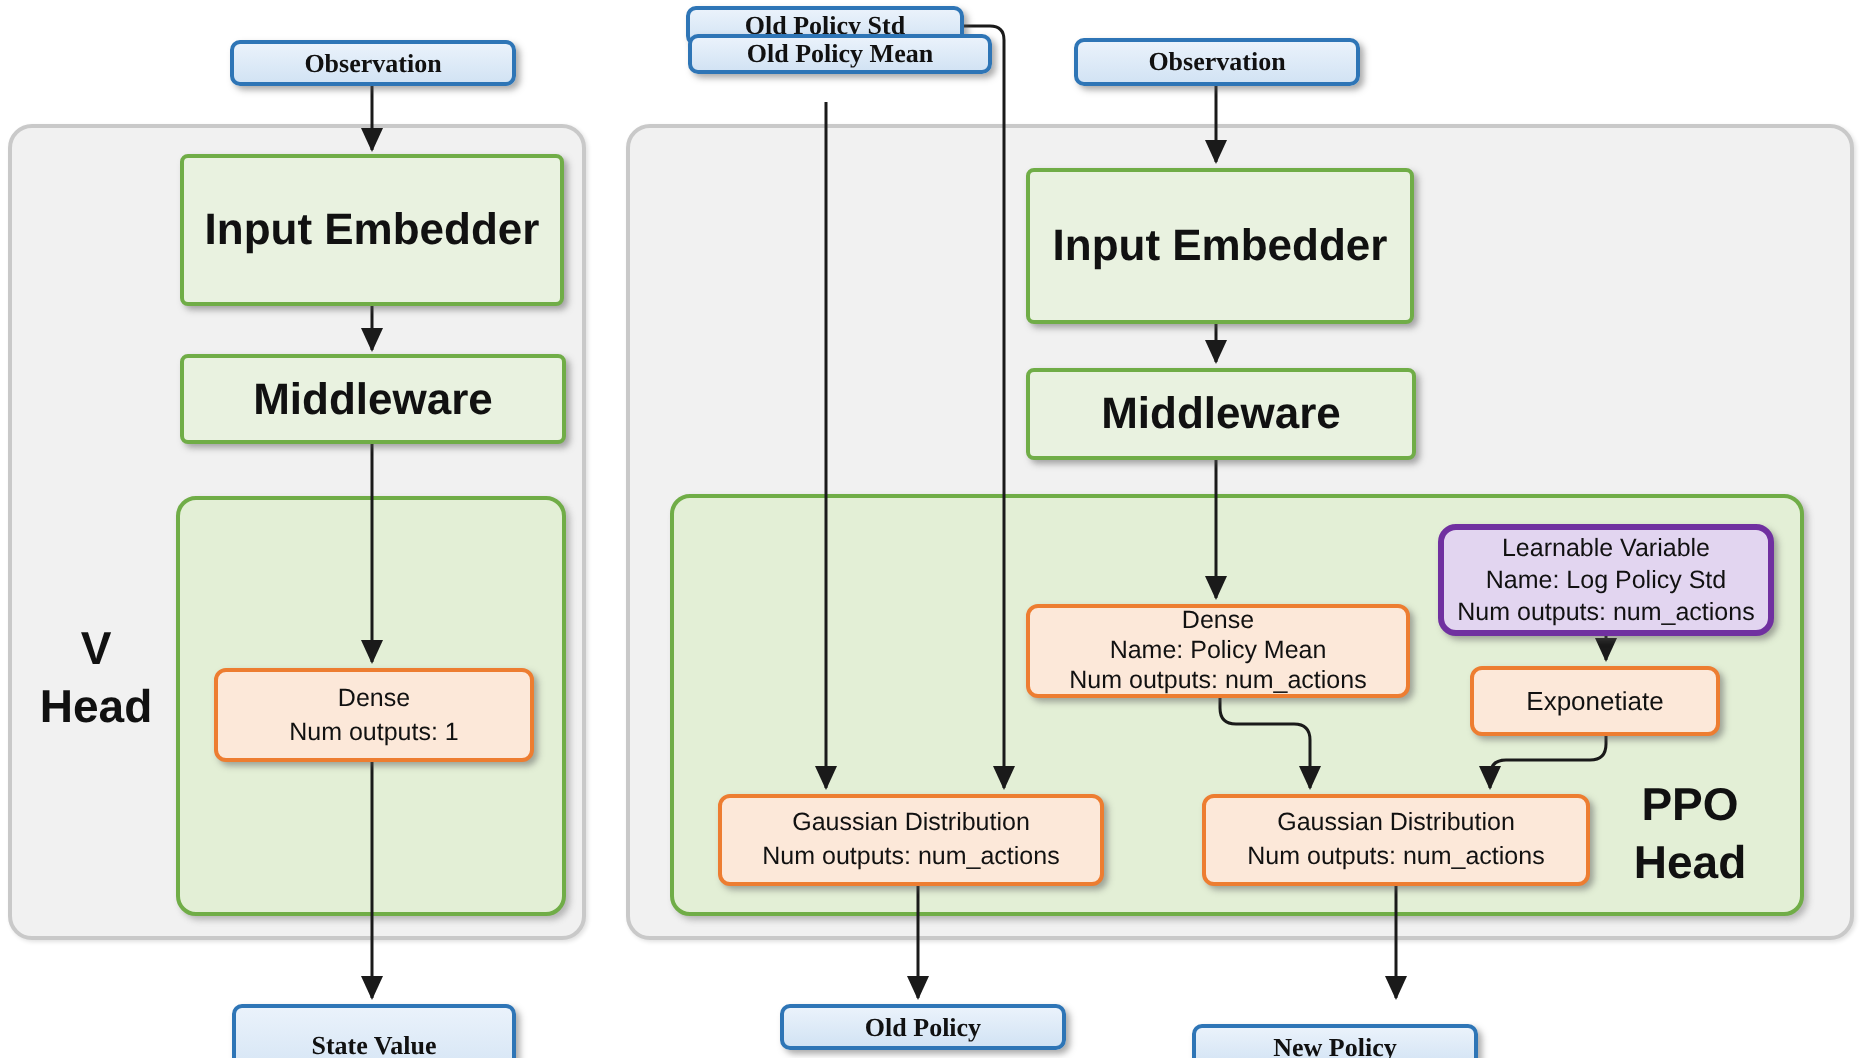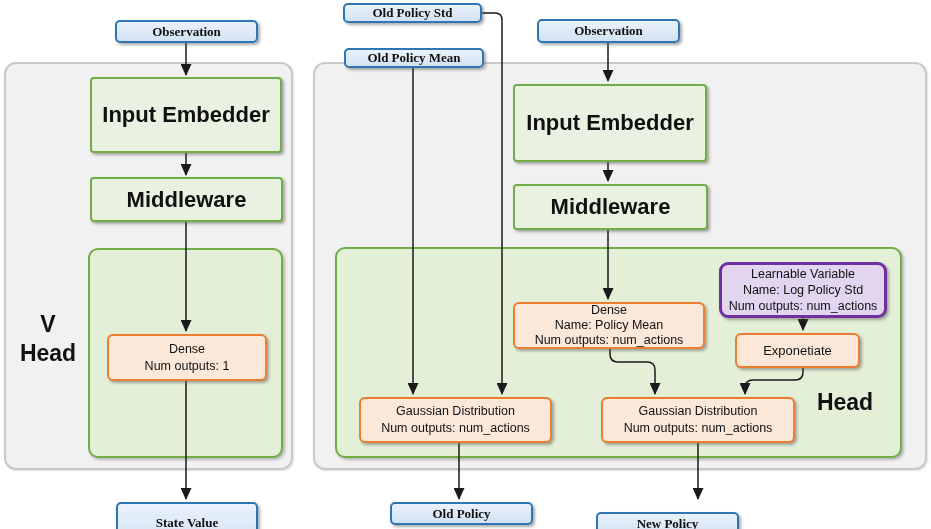--- a/index.html
+++ b/index.html
@@ -103,21 +103,21 @@
     <div class="title">Dense</div>
     <div>Num outputs: 1</div>
   </div>
   <div class="abs node bluebox" style="left:116px; top:502px; width:142px; height:41px;">
     <span>State Value</span>
   </div>
 
   <div class="abs node bluebox" style="left:343px; top:3px; width:139px; height:20px;">
     <span>Old Policy Std</span>
   </div>
-  <div class="abs node bluebox" style="left:344px; top:48px; width:140px; height:20px;">
+  <div class="abs node bluebox" style="left:344px; top:17px; width:152px; height:20px;">
     <span>Old Policy Mean</span>
   </div>
   <div class="abs node bluebox" style="left:537px; top:19px; width:143px; height:24px;">
     <span>Observation</span>
   </div>
   <div class="abs node greenbox" style="left:513px; top:84px; width:194px; height:78px;">
     <span>Input Embedder</span>
   </div>
   <div class="abs node greenbox" style="left:513px; top:184px; width:195px; height:46px;">
     <span>Middleware</span>
@@ -137,20 +137,21 @@
   </div>
   <div class="abs node obox two" style="left:359px; top:397px; width:193px; height:46px;">
     <div class="title">Gaussian Distribution</div>
     <div>Num outputs: num_actions</div>
   </div>
   <div class="abs node obox two" style="left:601px; top:397px; width:194px; height:46px;">
     <div class="title">Gaussian Distribution</div>
     <div>Num outputs: num_actions</div>
   </div>
   <div class="abs headlbl" style="left:800px; top:388px; width:90px;">
+    <div>PPO</div>
     <div>Head</div>
   </div>
   <div class="abs node bluebox" style="left:390px; top:502px; width:143px; height:23px;">
     <span>Old Policy</span>
   </div>
   <div class="abs node bluebox" style="left:596px; top:502px; width:143px; height:23px;margin-top:10px;">
     <span>New Policy</span>
   </div>
 
 </div>

